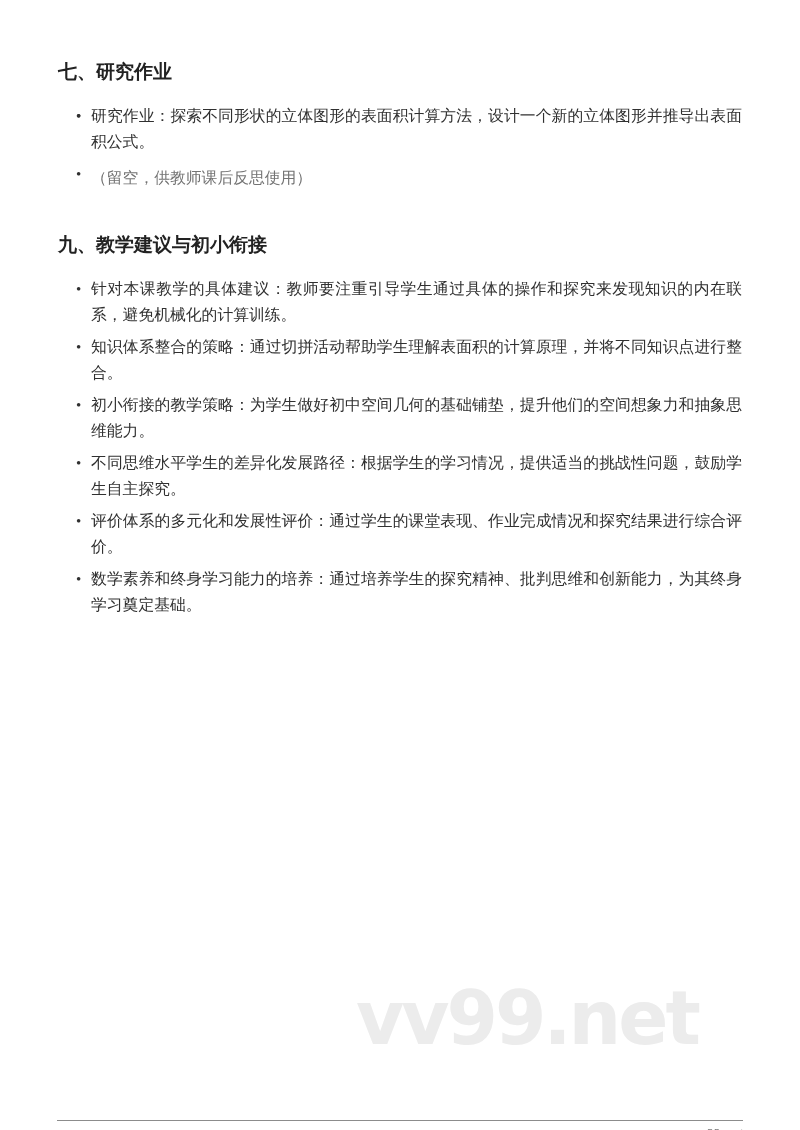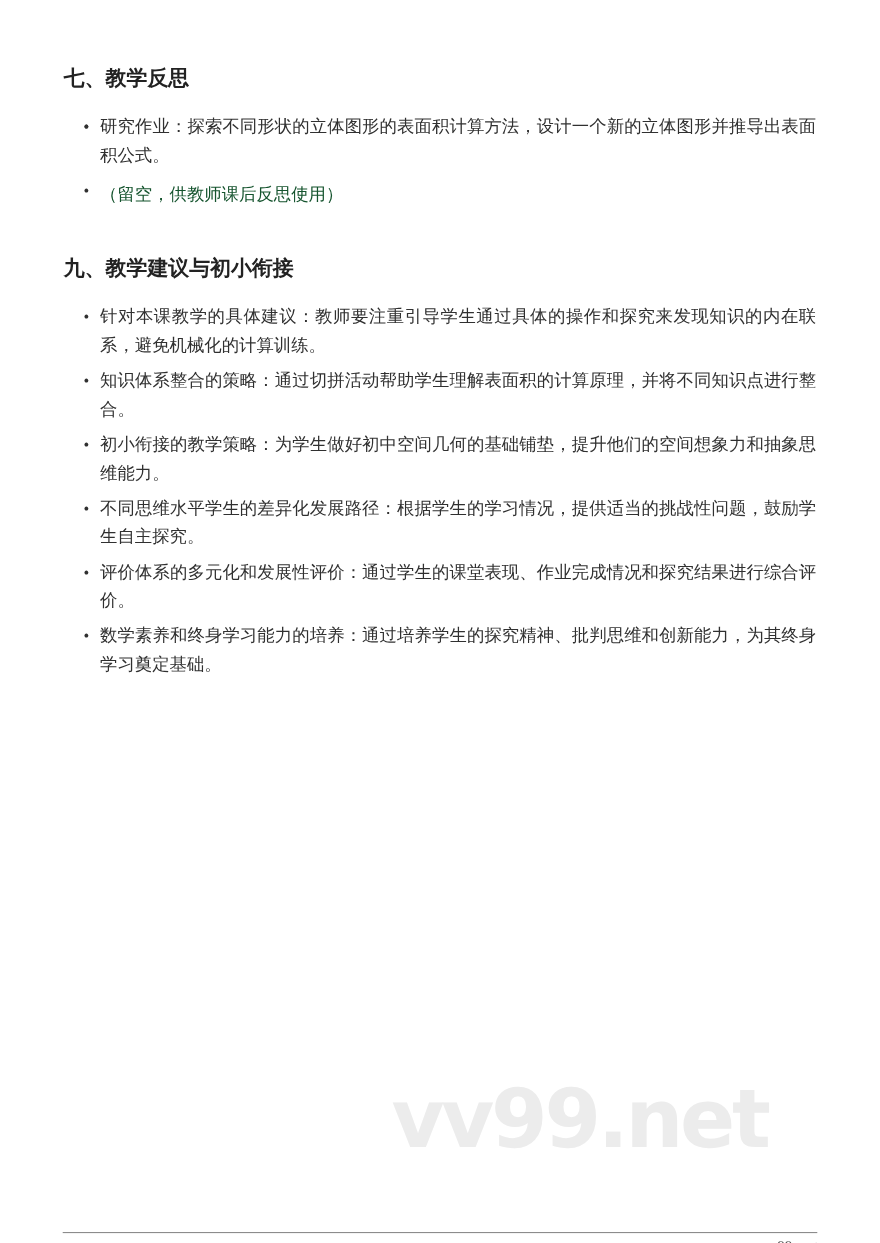--- a/index.html
+++ b/index.html
@@ -51,21 +51,21 @@
     left: -15px;
     top: 0;
     font-size: 15px;
     line-height: 26px;
     color: #303030;
   }
   p.blank-note {
     margin: 10px 0 0 33px;
     font-size: 15.8px;
     line-height: 26px;
-    color: #14532d;
+    color: #737373;
   }
   .watermark {
     position: absolute;
     left: 356px;
     top: 975px;
     z-index: 1;
     font-family: "DejaVu Sans", "Liberation Sans", sans-serif;
     font-weight: bold;
     font-size: 74px;
     letter-spacing: -3px;
@@ -93,21 +93,21 @@
     color: #555555;
     line-height: 16px;
   }
 </style>
 </head>
 <body>
 
 <div class="page">
   <div class="content">
 
-    <h2 class="sec-heading">七、教学反思</h2>
+    <h2 class="sec-heading">七、研究作业</h2>
     <ul class="bullet-list">
       <li>
         <span class="dot">•</span>
       </li>
       <li>
         <span class="dot">•</span>
         <span>研究作业：探索不同形状的立体图形的表面积计算方法，设计一个新的立体图形并推导出表面积公式。</span>
       </li>
       <li>
         <span class="dot">•</span>

